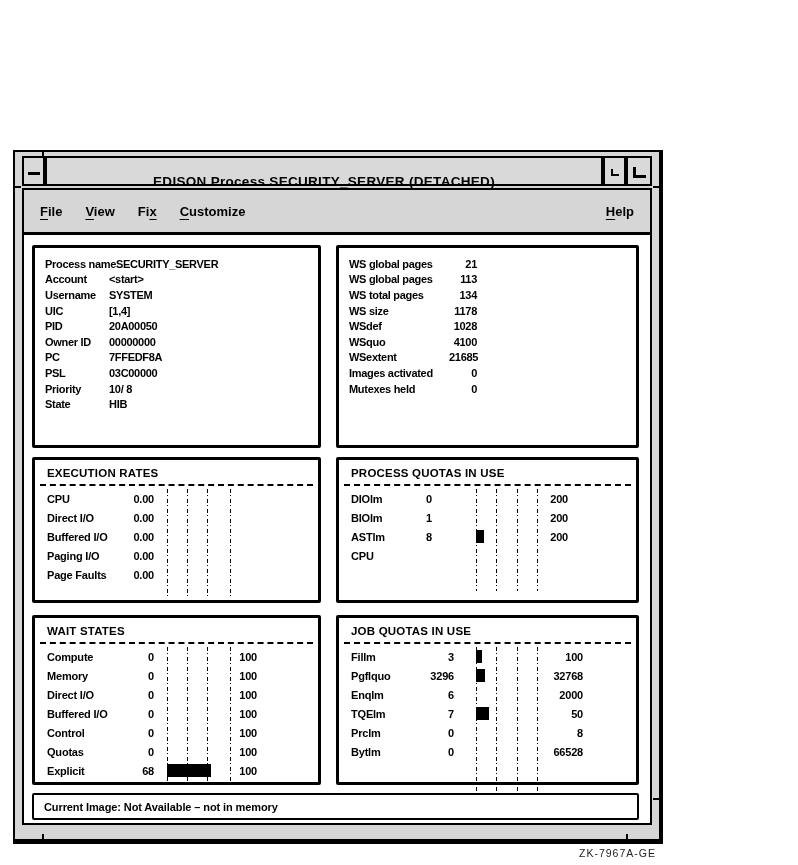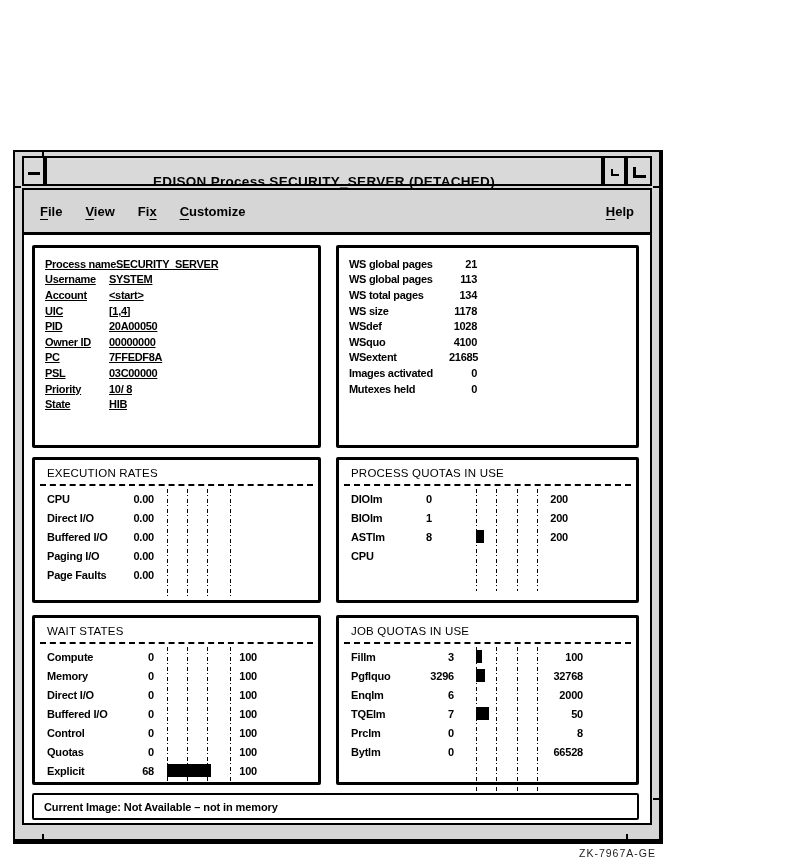--- a/index.html
+++ b/index.html
@@ -31,31 +31,31 @@
              display:flex; align-items:center; padding:0 15px; font-size:13px; font-weight:bold; }
   .menu-items { display:flex; gap:21px; }
   .menu-item { cursor:default; padding:2px 1px; }
   .menu-help { margin-left:auto; }
   .mn { text-decoration:underline; text-underline-offset:3px; }
 
   .client { position:relative; width:100%; height:588px; background:#fff; }
 
   
   .panel { position:absolute; background:#fff; border:3px solid #000; border-radius:2px; }
-  #p1 { left:8px;   top:10px;  width:289px; height:203px;text-decoration:underline; }
+  #p1 { left:8px;   top:10px;  width:289px; height:203px; }
   #p2 { left:312px; top:10px;  width:303px; height:203px; }
   #p3 { left:8px;   top:222px; width:289px; height:146px; }
   #p4 { left:312px; top:222px; width:303px; height:146px; }
   #p5 { left:8px;   top:380px; width:289px; height:170px; }
   #p6 { left:312px; top:380px; width:303px; height:170px; }
   #p7 { left:8px;   top:558px; width:607px; height:27px; border-width:2px;
         display:flex; align-items:center; }
   #p7 span { font-size:11px; font-weight:bold; padding-left:10px; letter-spacing:-.1px; }
 
-  .phead { padding:7px 0 0 12px; font-size:11.5px; font-weight:normal; letter-spacing:.2px; }
+  .phead { padding:7px 0 0 12px; font-size:11.5px; font-weight:bold; letter-spacing:.2px; }
   .dashline { margin:5px 5px 0 5px; border-bottom:2px dashed #000; }
   .pbody { position:relative; padding-top:3px; }
   .pbody-info { padding-top:8px; }
 
   
   .irow { display:flex; height:15.6px; align-items:center; padding-left:10px;
           font-size:11px; font-weight:bold; letter-spacing:-.3px; }
   .ilabel { flex:0 0 64px; white-space:nowrap; }
   #p2 .irow { padding-right:159px; }
   #p2 .ilabel { flex:0 0 100px; }
@@ -134,26 +134,26 @@
 
       <div class="client">
 
         <div class="panel" id="p1">
           <div class="pbody-info" id="p1rows">
               <div class="irow">
                 <span class="ilabel">Process name</span>
                 <span class="ival">SECURITY_SERVER</span>
               </div>
               <div class="irow">
+                <span class="ilabel">Account</span>
+                <span class="ival">&lt;start&gt;</span>
+              </div>
+              <div class="irow">
                 <span class="ilabel">Username</span>
                 <span class="ival">SYSTEM</span>
-              </div>
-              <div class="irow">
-                <span class="ilabel">Account</span>
-                <span class="ival">&lt;start&gt;</span>
               </div>
               <div class="irow">
                 <span class="ilabel">UIC</span>
                 <span class="ival">[1,4]</span>
               </div>
               <div class="irow">
                 <span class="ilabel">PID</span>
                 <span class="ival">20A00050</span>
               </div>
               <div class="irow">

